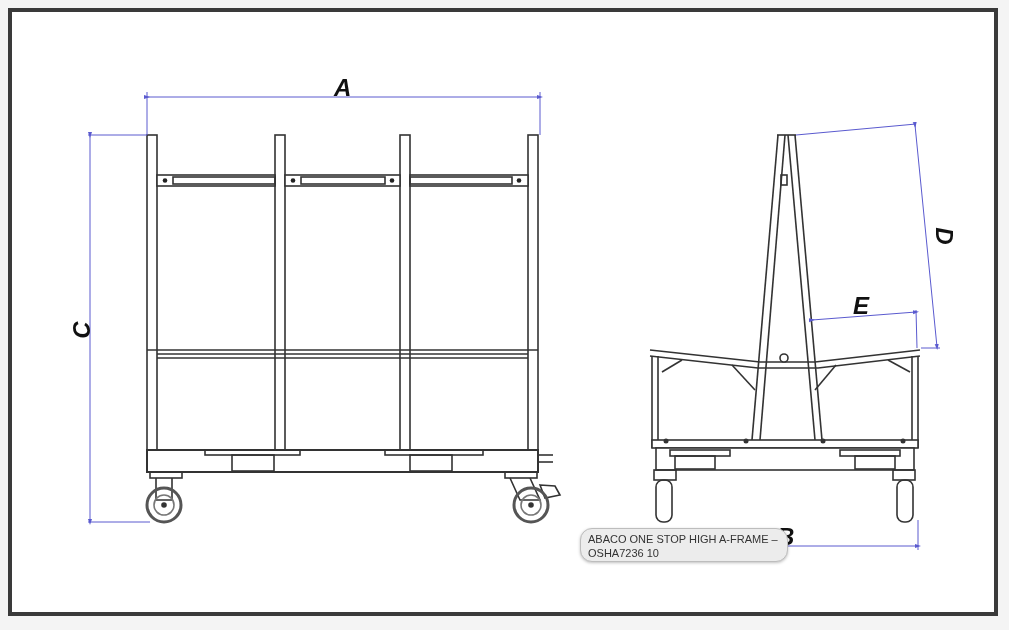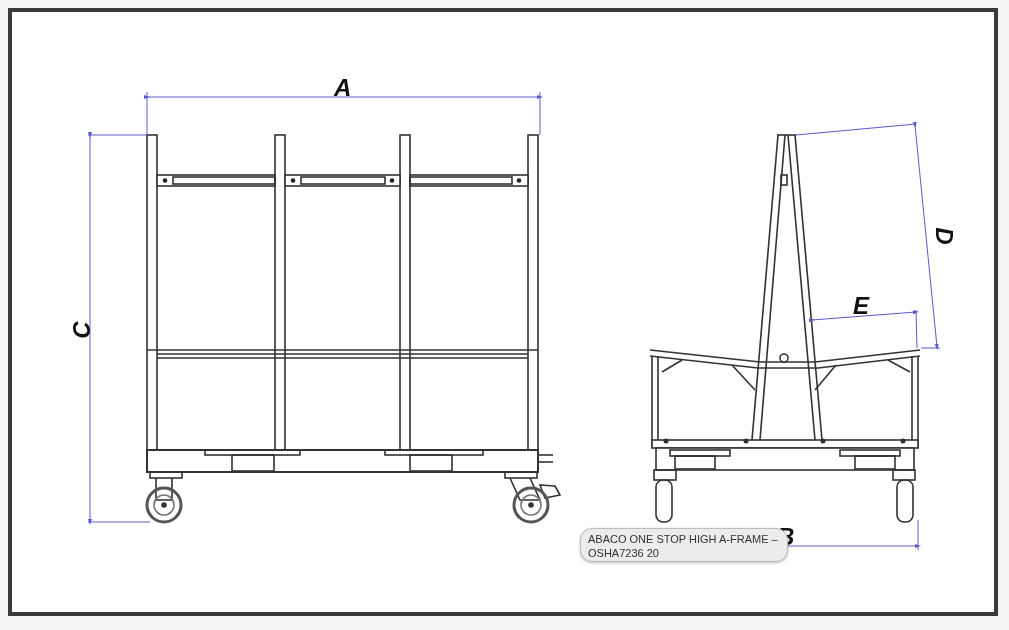--- a/index.html
+++ b/index.html
@@ -128,14 +128,14 @@
     <line x1="780" y1="546" x2="918" y2="546" marker-end="url(#arr)"></line>
     <line x1="918" y1="520" x2="918" y2="550"></line>
   </g>
   <text class="dim-label" x="0" y="0" transform="translate(936,236) rotate(90)" text-anchor="middle">D</text>
   <text class="dim-label" x="853" y="314">E</text>
   <text class="dim-label" x="777" y="545">B</text>
 </svg>
 
 <div class="tooltip">
   <div>ABACO ONE STOP HIGH A-FRAME –</div>
-  <div>OSHA7236 20</div>
+  <div>OSHA7236 10</div>
 </div>
 
 </body></html>

